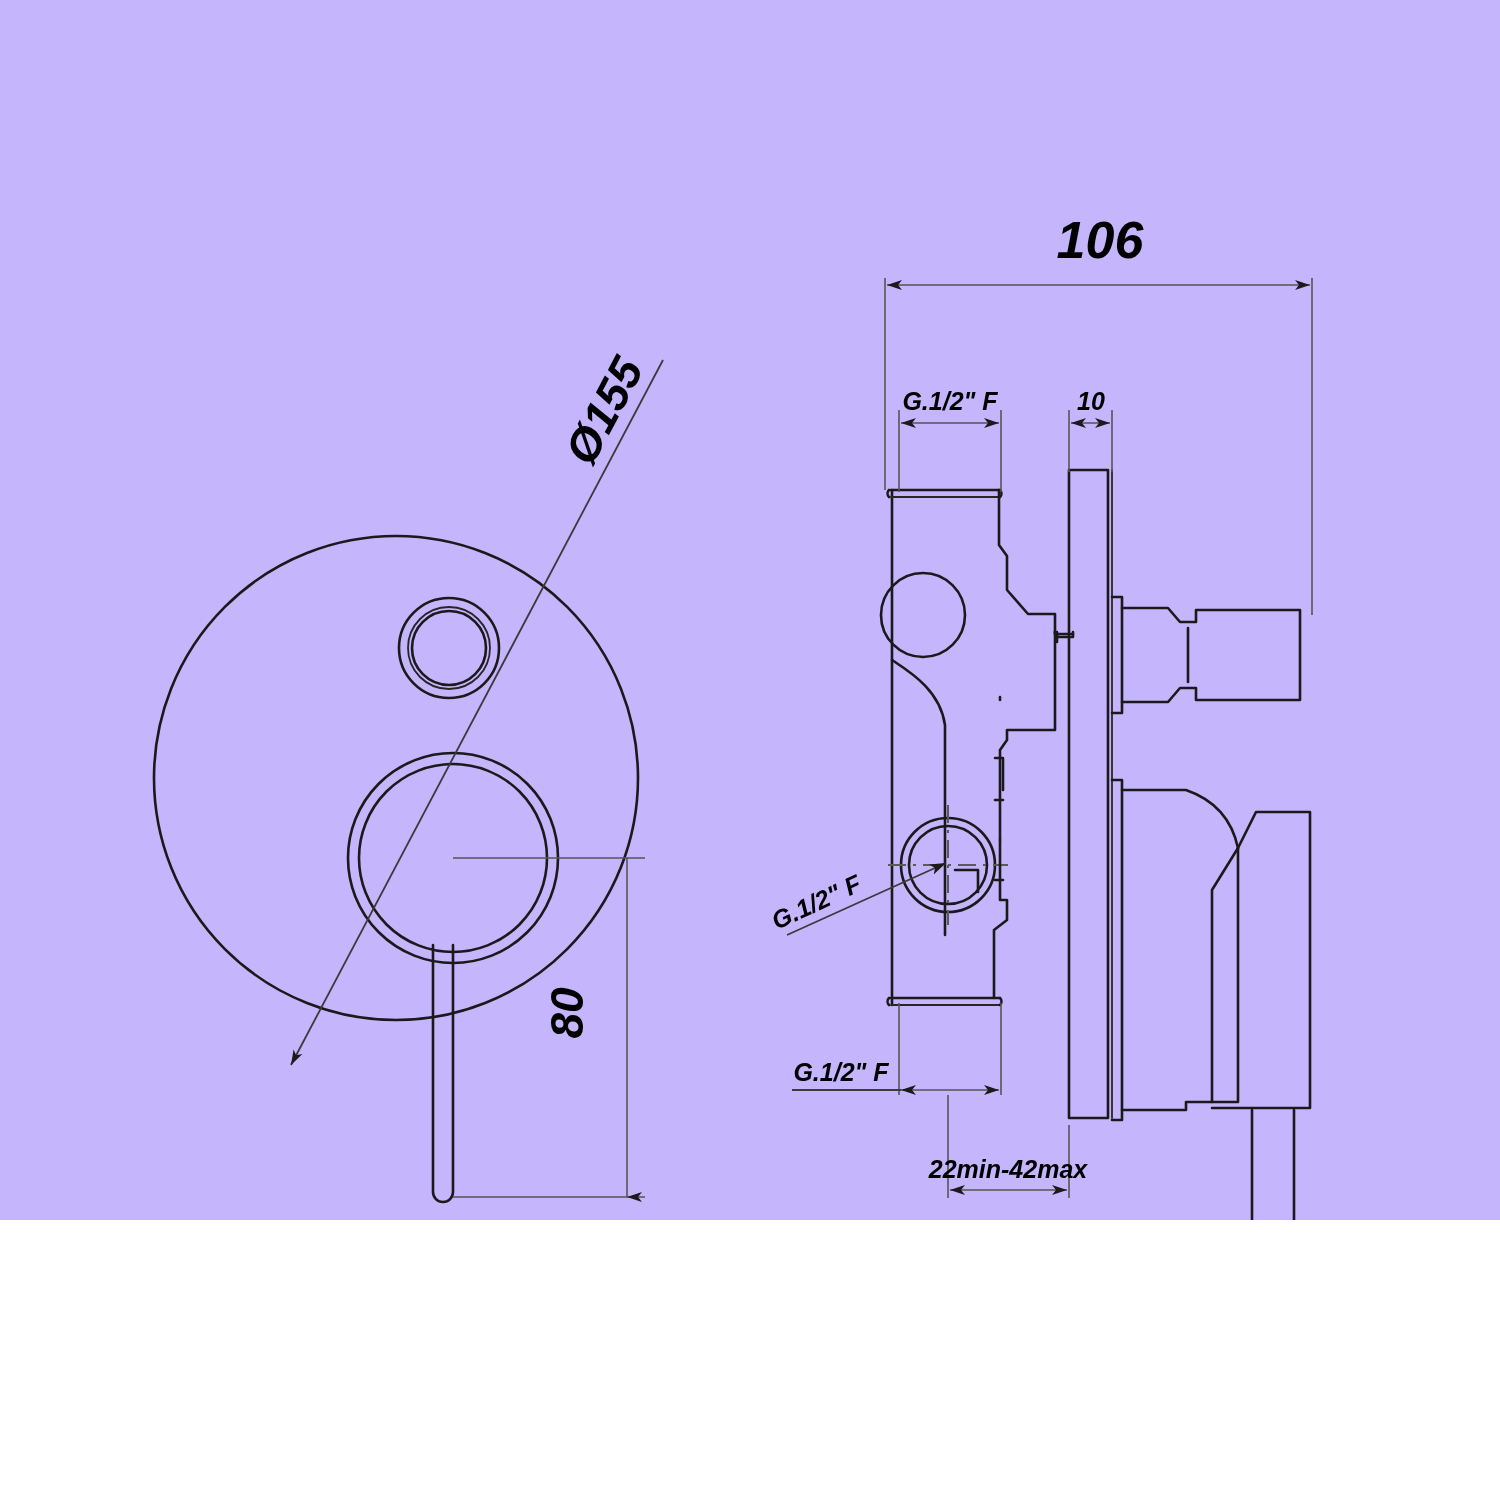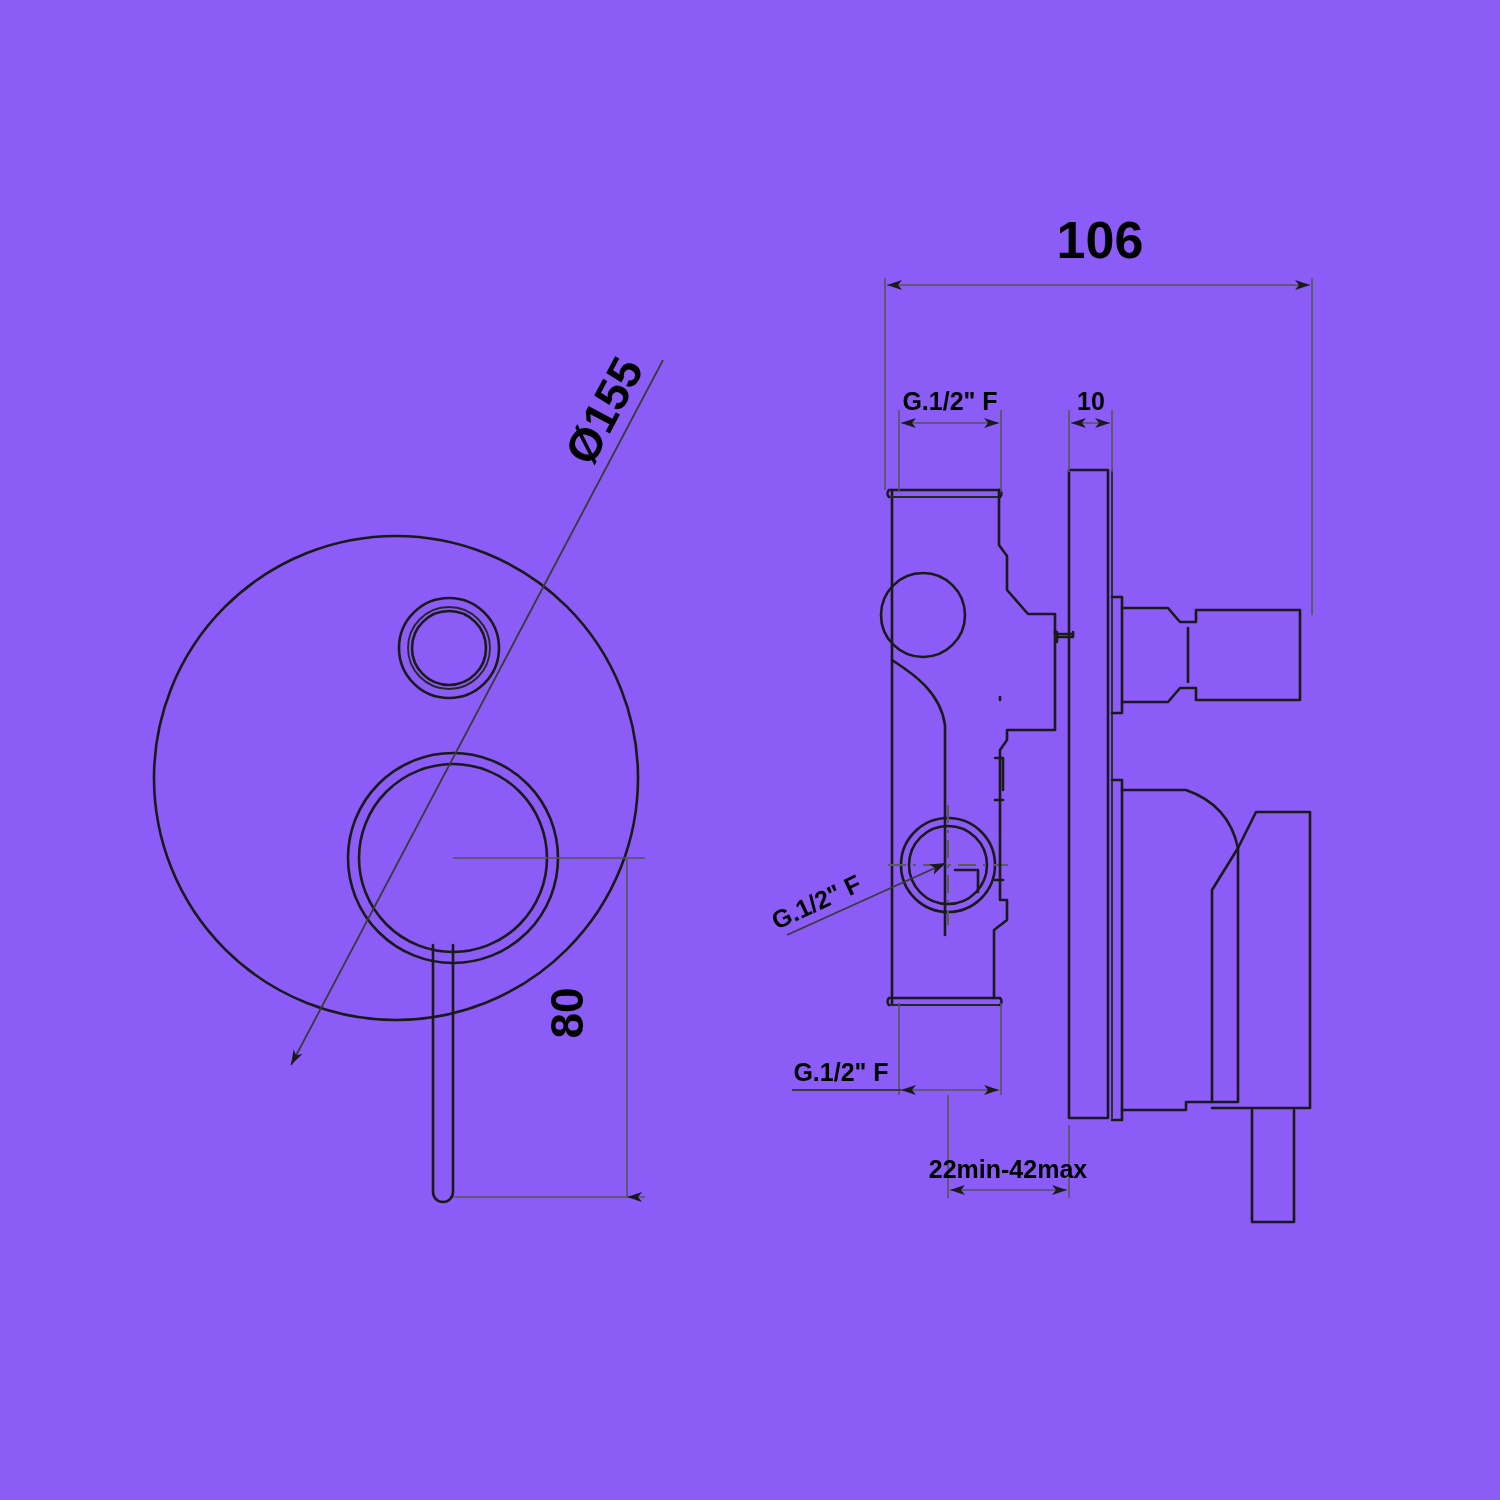--- a/index.html
+++ b/index.html
@@ -3,24 +3,25 @@
 <meta charset="utf-8">
 <style>
   html, body {
     margin: 0;
     padding: 0;
     background: #ffffff;
   }
   #page {
     position: relative;
     width: 1500px;
-    height: 1500px;
-    background: #8b5cf6;
+    height: 1220px;
+    background: #c4b5fd;
     font-family: "Liberation Sans", sans-serif;
     overflow: hidden;
+    font-style: italic;
   }
   svg.drawing {
     position: absolute;
     left: 0;
     top: 0;
     width: 1500px;
     height: 1500px;
   }
   .ln {
     fill: none;

